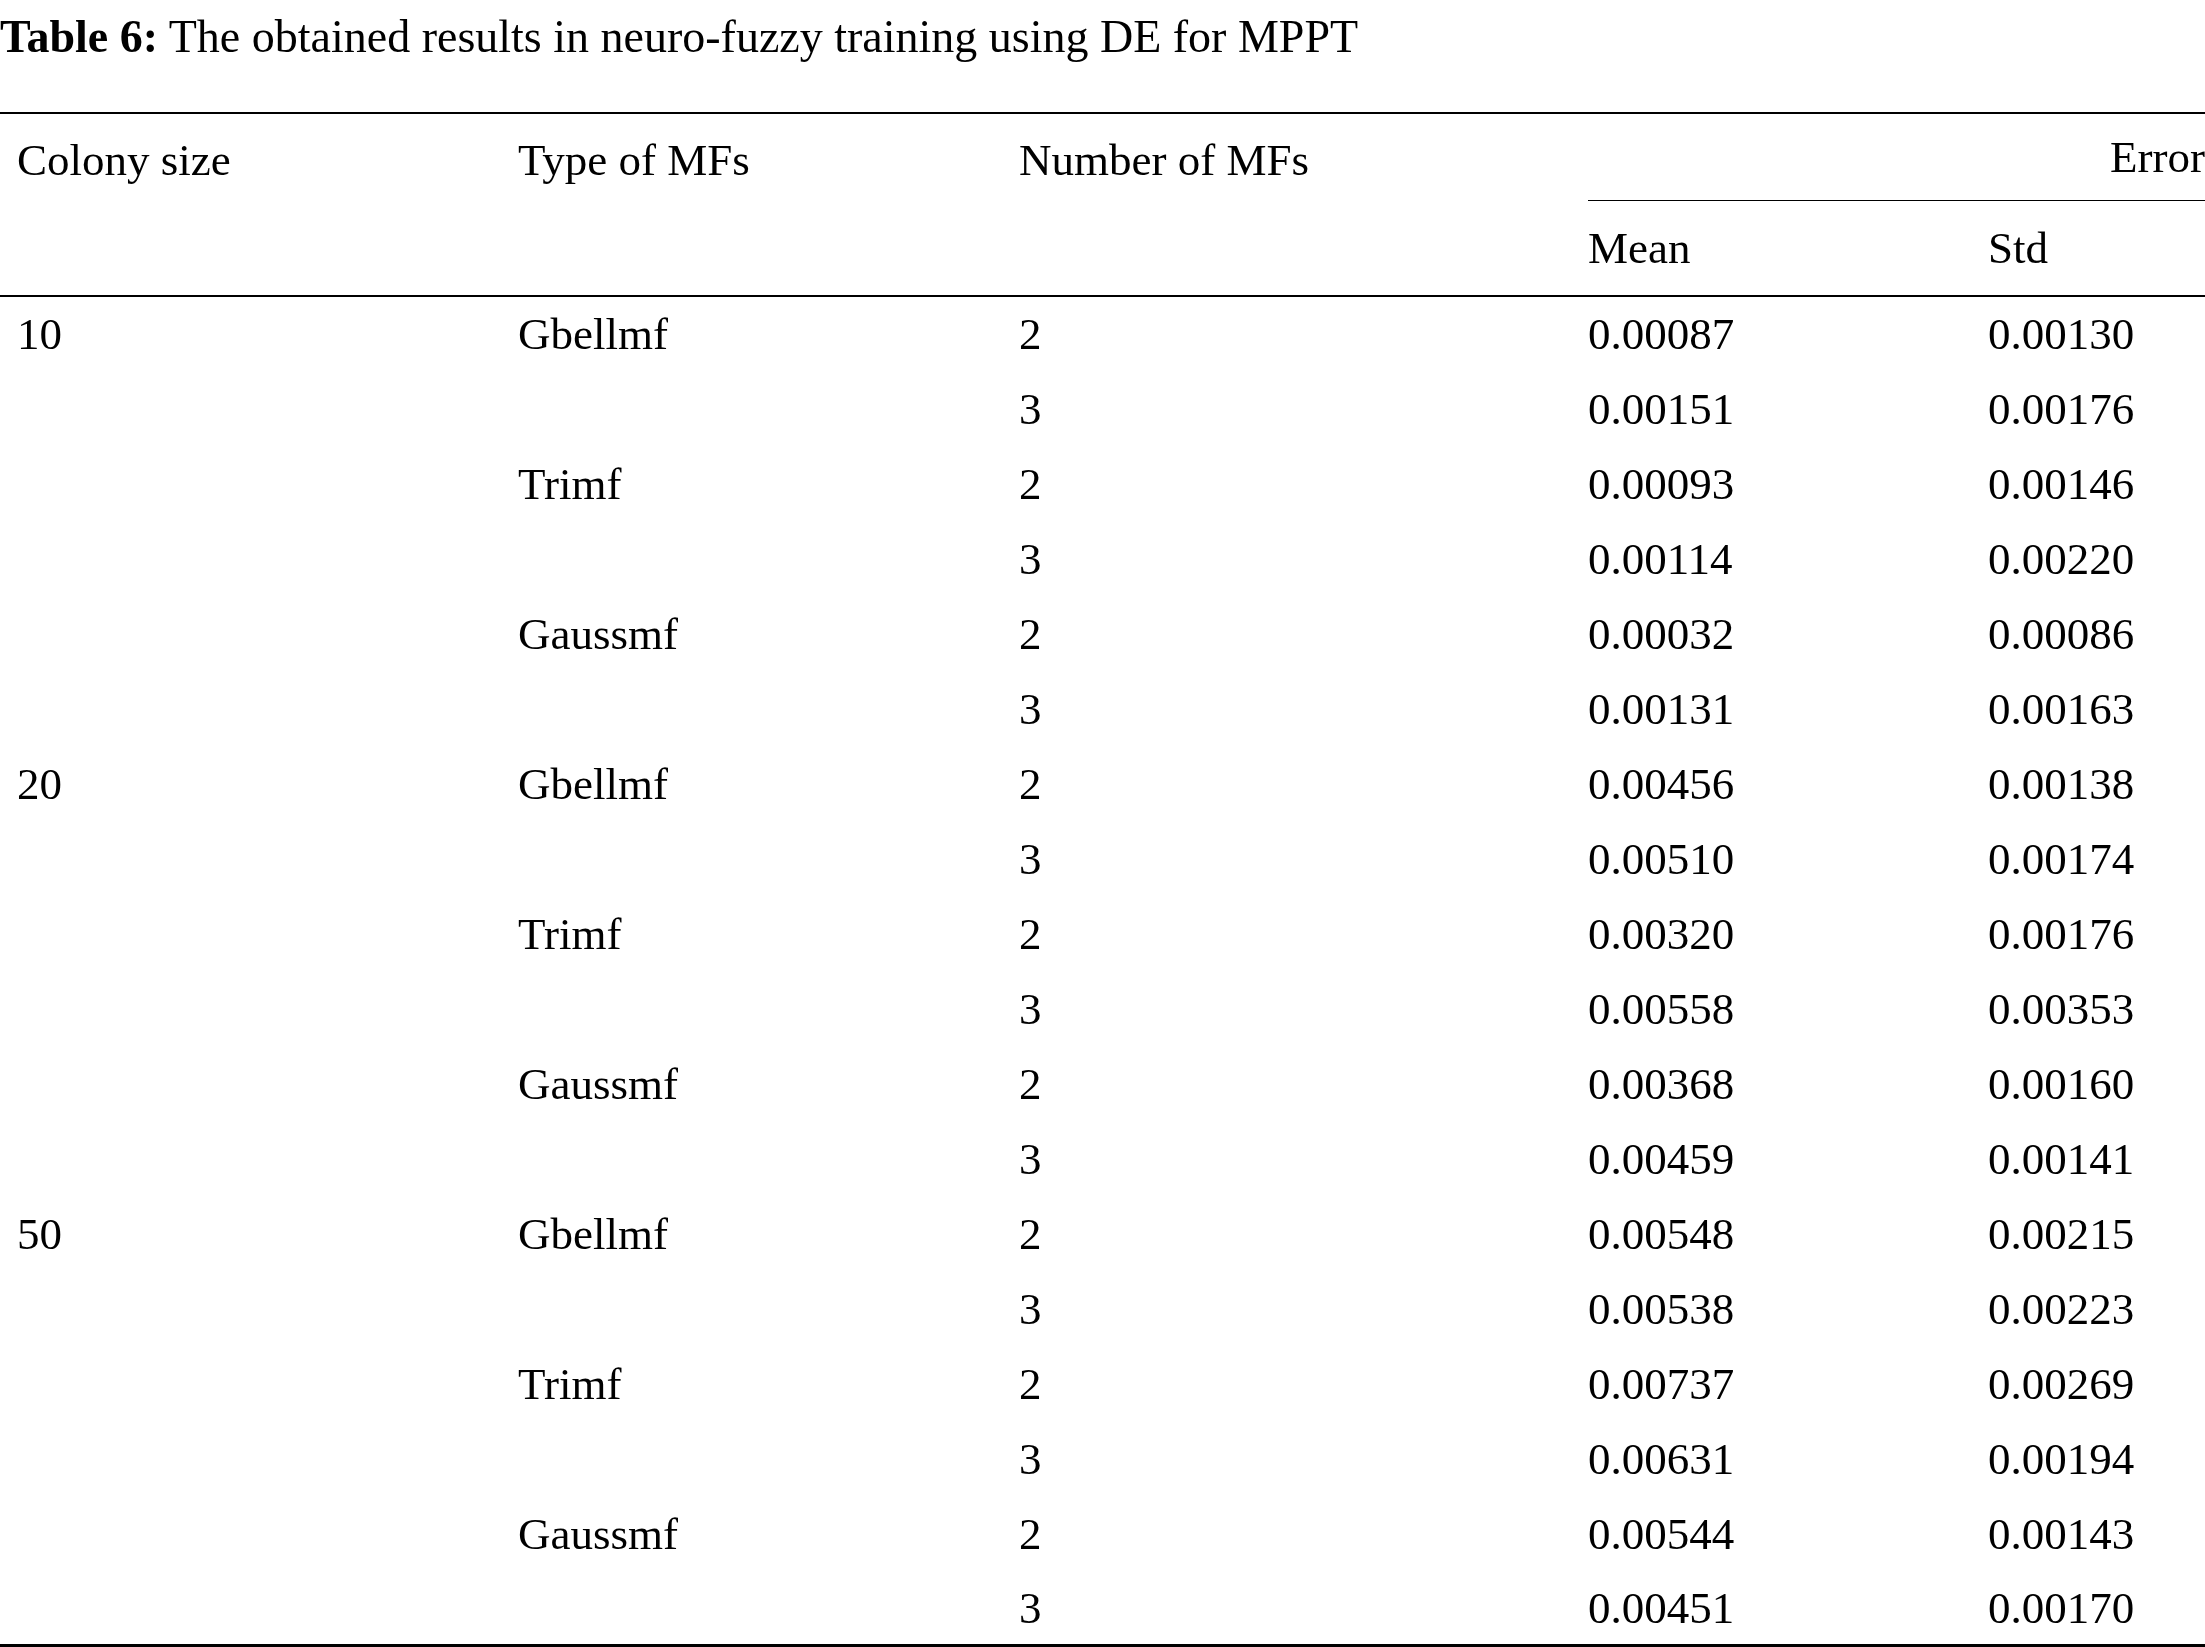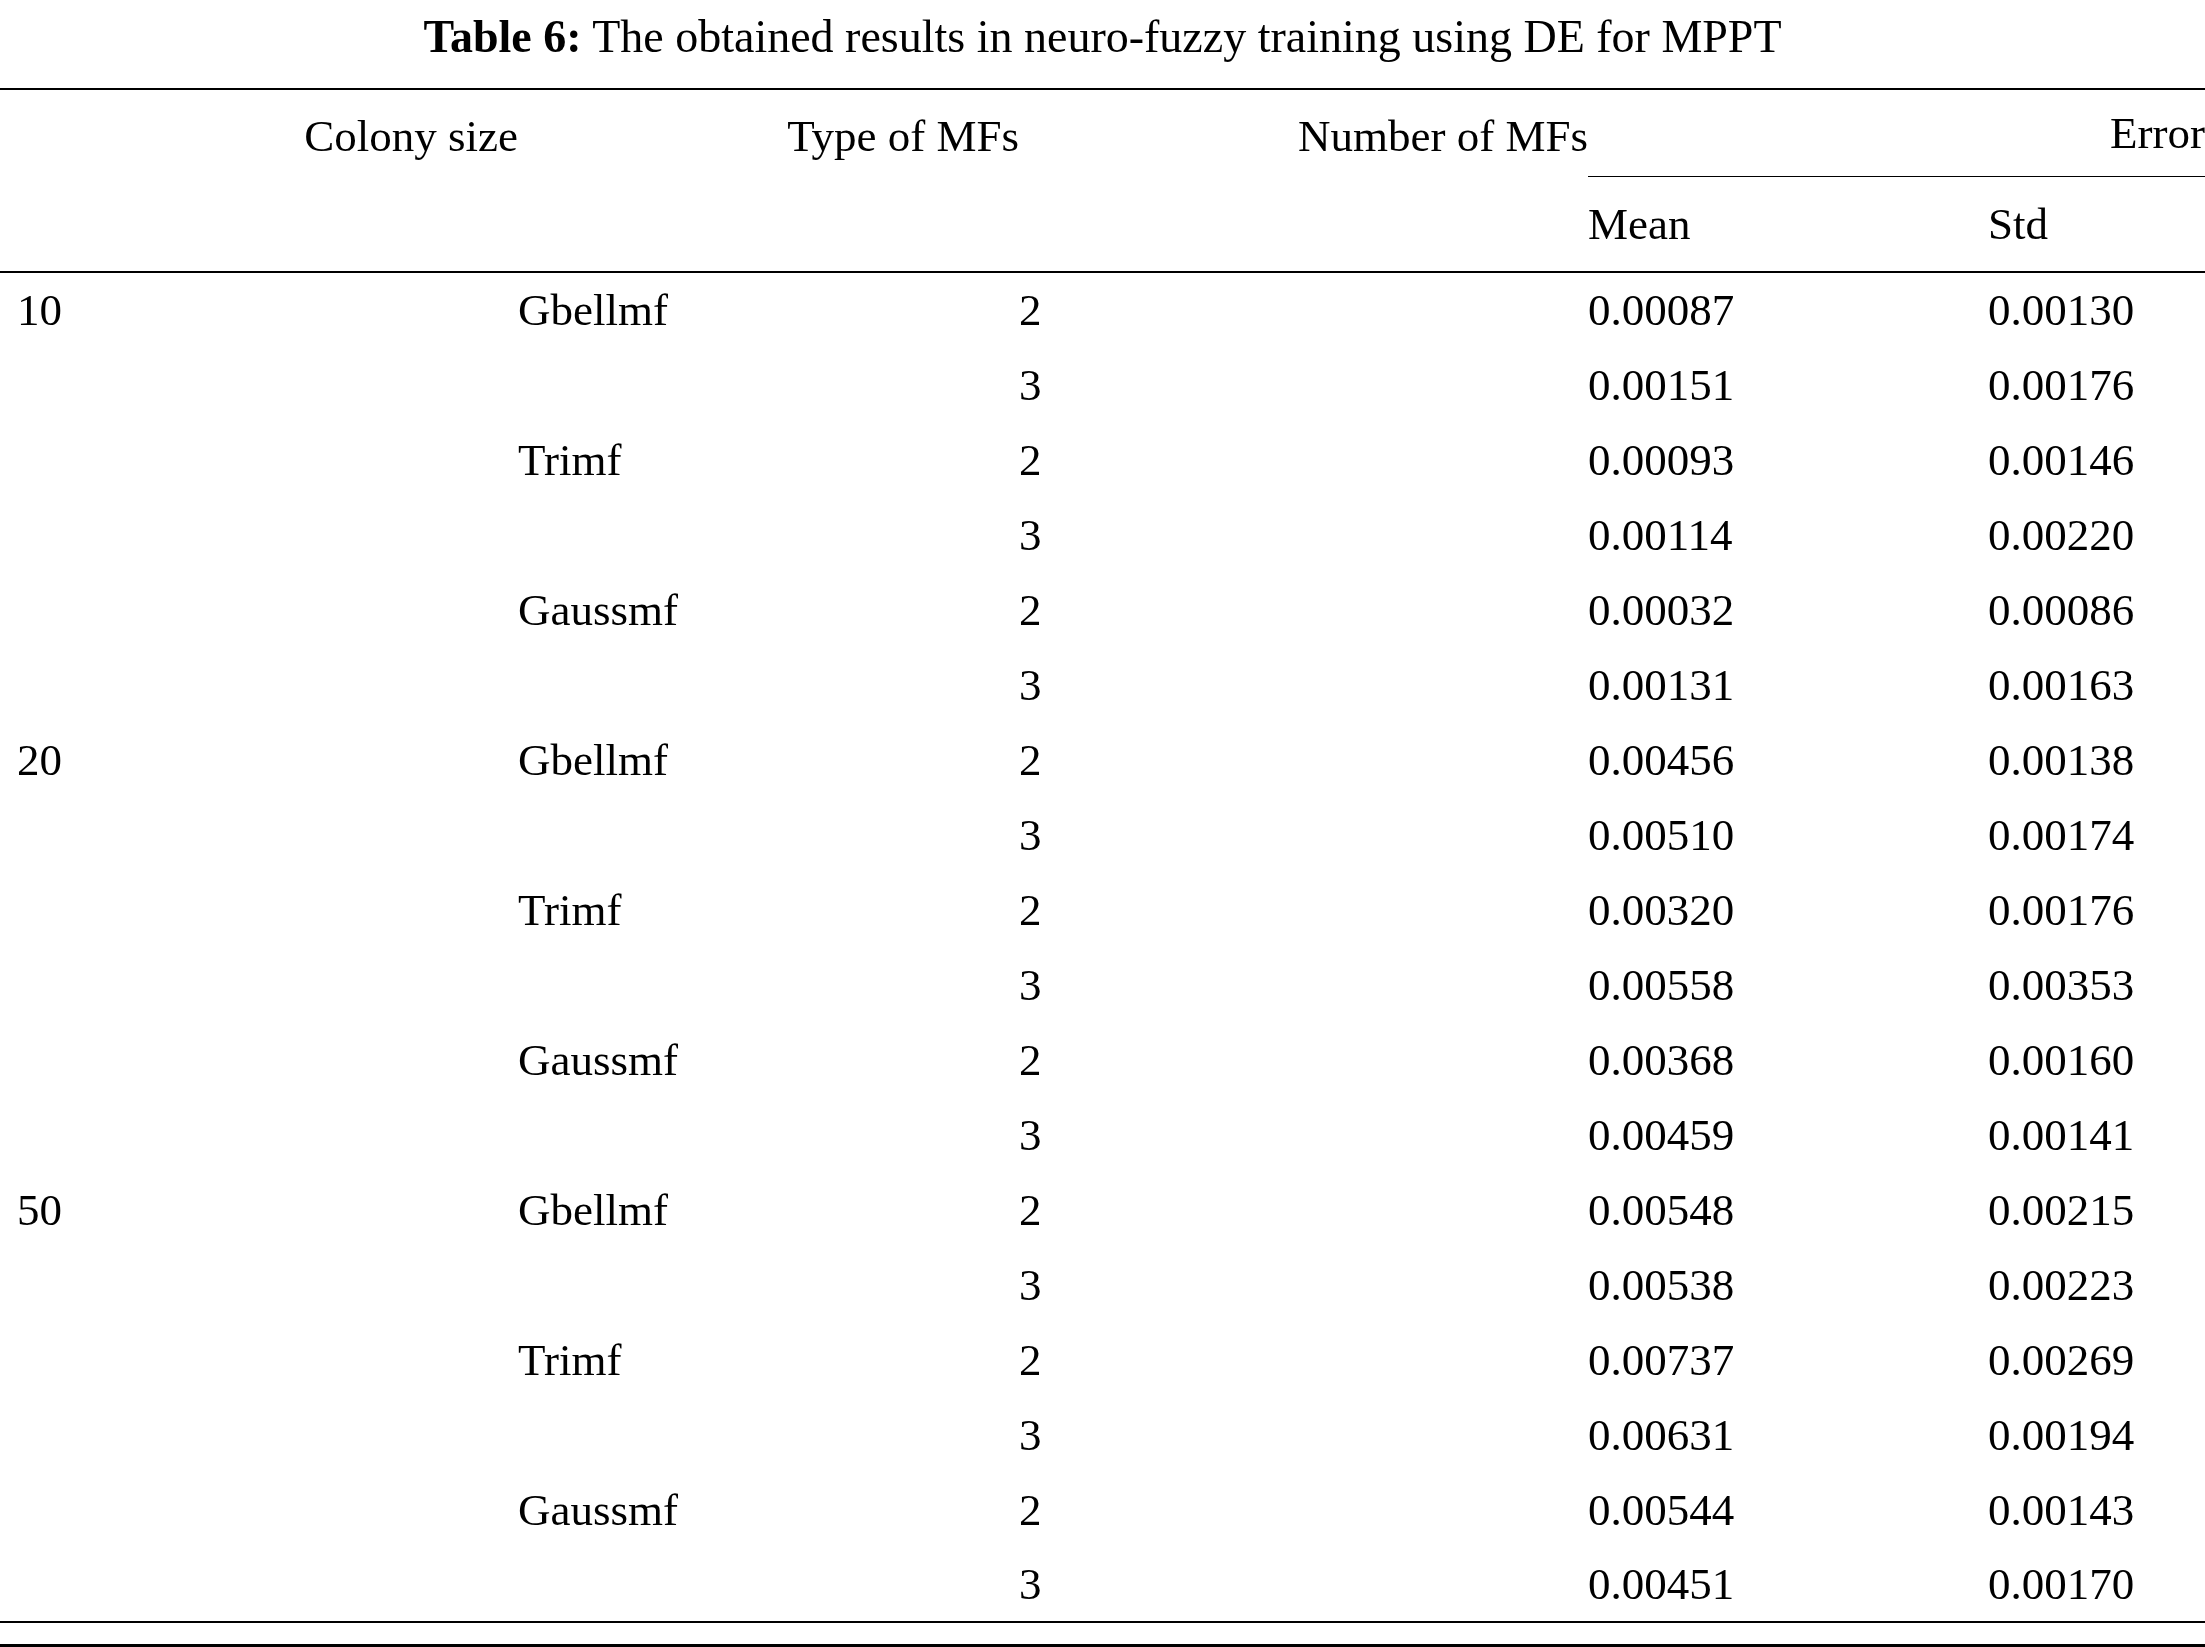--- a/index.html
+++ b/index.html
@@ -9,22 +9,22 @@
     color: #000000;
     font-family: "Liberation Serif", "DejaVu Serif", serif;
   }
   body {
     height: 1647px;
     position: relative;
     overflow: hidden;
     font-size: 45px;
   }
   .caption {
-    height: 88px;
-    text-align: center;
+    height: 112px;
+    text-align: left;
     padding-top: 12.4px;
     font-size: 46px;
     line-height: 1.1;
   }
   .caption .cap-label { font-weight: bold; }
   table.results {
     width: 2205px;
     border-collapse: collapse;
     table-layout: fixed;
     border-top: 2.3px solid #000;
@@ -32,21 +32,21 @@
   thead { border-bottom: 2.3px solid #000; }
   tbody { border-bottom: 2.8px solid #000; }
   th, td {
     font-weight: normal;
     text-align: left;
     padding: 0;
     white-space: nowrap;
     overflow: hidden;
   }
   th.h1 { height: 87px; vertical-align: middle; }
-  th.span2 { vertical-align: top; padding-top: 20px; text-align: right; }
+  th.span2 { vertical-align: top; padding-top: 20px; }
   th.error-head {
     text-align: right;
     vertical-align: middle;
     border-bottom: 1.7px solid #000;
   }
   tr.subhead th { height: 96px; vertical-align: middle; margin-left: 28px; }
   td { height: 75px; vertical-align: middle; }
   .c1 { padding-left: 17px; }
   .c5 { padding-right: 11.3px; }
   .bottom-edge {

